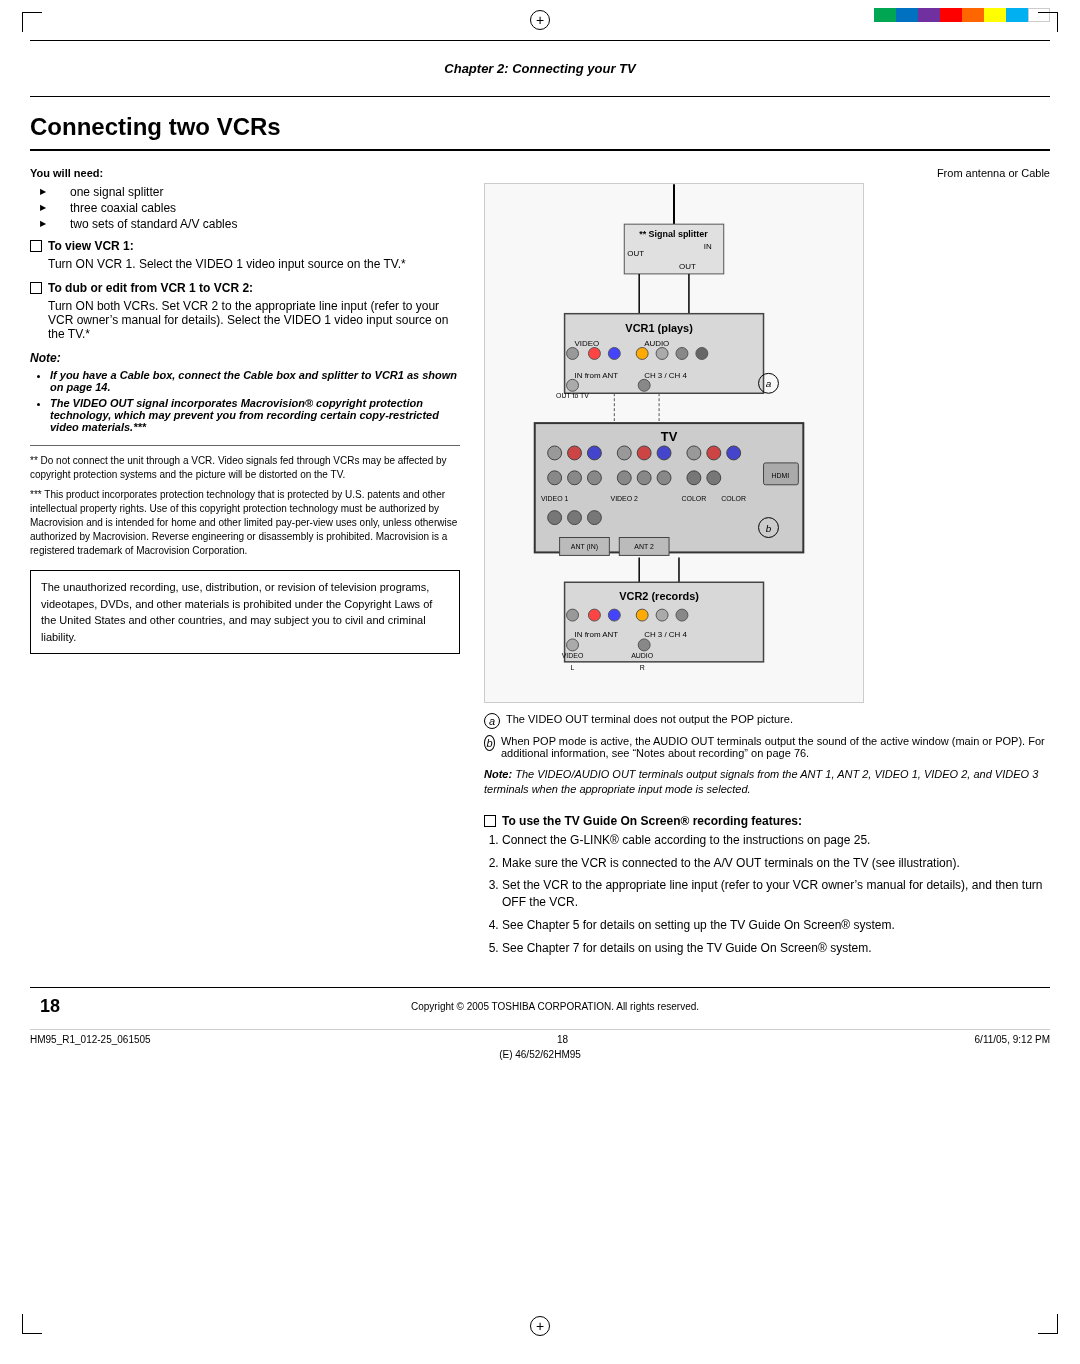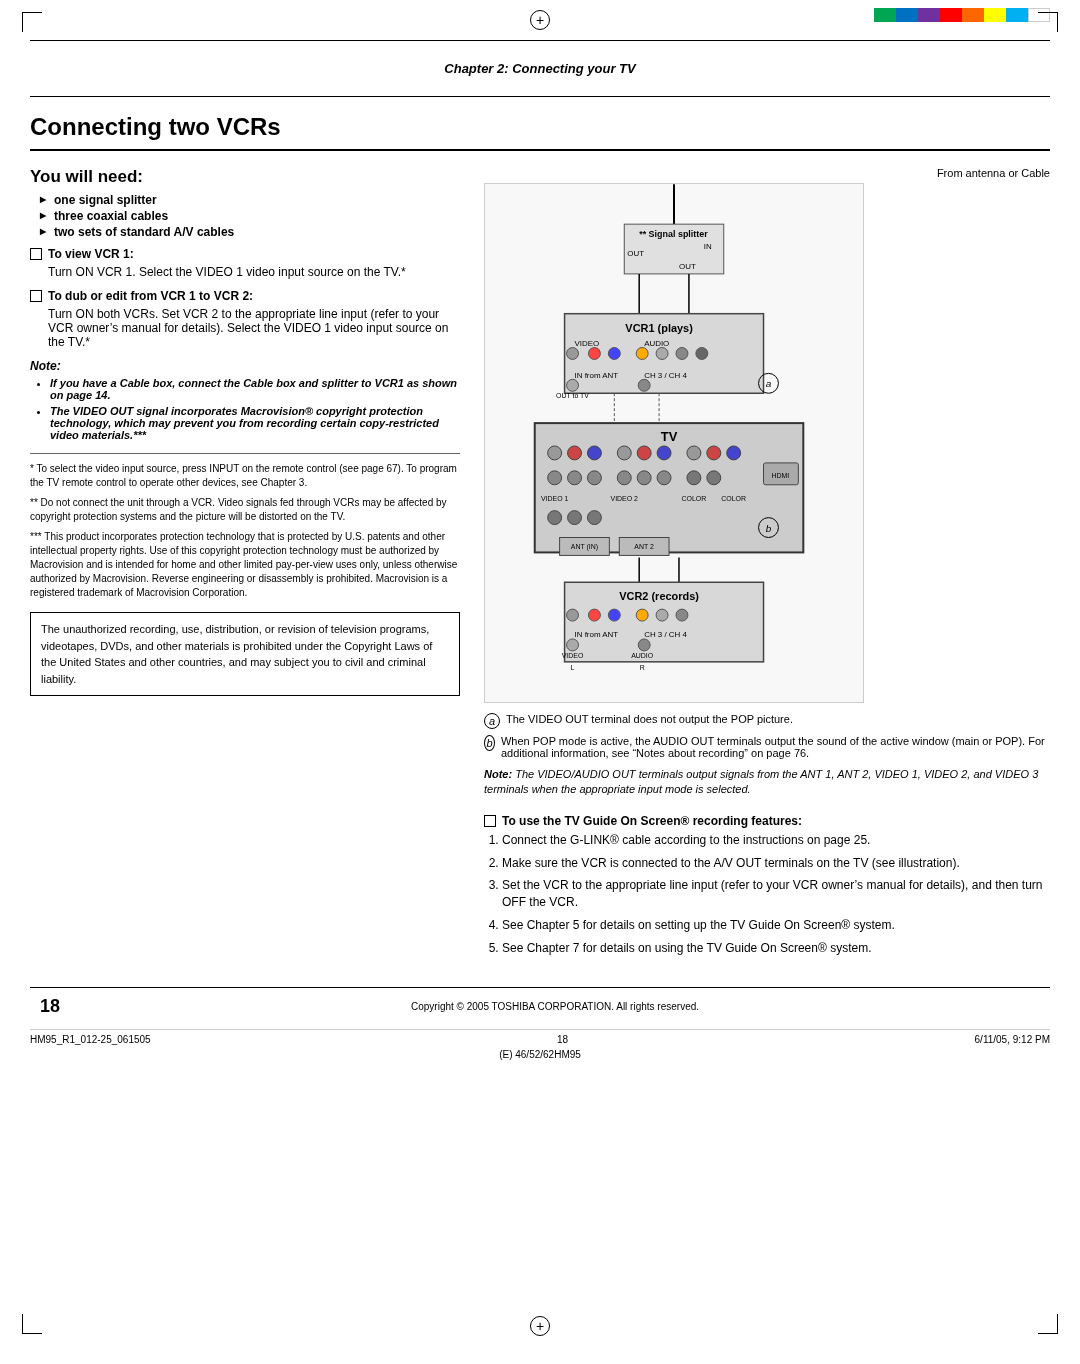--- a/index.html
+++ b/index.html
@@ -95,35 +95,34 @@
       font-size: 12px;
     }
 
     .right-col {
       flex: 1;
       font-size: 11px;
     }
 
     
     .you-will-need h3 {
-      font-size: 17px;
+      font-size: 11px;
       font-weight: bold;
       margin-bottom: 6px;
     }
     .you-will-need ul {
       list-style: none;
       margin-left: 10px;
       margin-bottom: 8px;
     }
     .you-will-need ul li {
       position: relative;
-      padding-left: 14px;
+      padding-left: 30px;
       margin-bottom: 2px;
       font-size: 12px;
-      font-weight: bold;
     }
     .you-will-need ul li::before {
       content: '▶';
       font-size: 8px;
       position: absolute;
       left: 0;
       top: 2px;
     }
 
     
@@ -352,21 +351,20 @@
       <div class="note-section">
         <div class="note-title">Note:</div>
         <ul class="note-items">
           <li>If you have a Cable box, connect the Cable box and splitter to VCR1 as shown on page 14.</li>
           <li>The VIDEO OUT signal incorporates Macrovision® copyright protection technology, which may prevent you from recording certain copy-restricted video materials.***</li>
         </ul>
       </div>
 
       <div class="footnotes-divider"></div>
 
-      <div class="footnote">* To select the video input source, press INPUT on the remote control (see page 67). To program the TV remote control to operate other devices, see Chapter 3.</div>
       <div class="footnote">** Do not connect the unit through a VCR. Video signals fed through VCRs may be affected by copyright protection systems and the picture will be distorted on the TV.</div>
       <div class="footnote">*** This product incorporates protection technology that is protected by U.S. patents and other intellectual property rights. Use of this copyright protection technology must be authorized by Macrovision and is intended for home and other limited pay-per-view uses only, unless otherwise authorized by Macrovision. Reverse engineering or disassembly is prohibited. Macrovision is a registered trademark of Macrovision Corporation.</div>
 
       <div class="warning-box">
         <span>The unauthorized recording, use, distribution, or revision of television programs, videotapes, DVDs, and other materials is prohibited under the Copyright Laws of the United States and other countries, and may subject you to civil and criminal liability.</span>
       </div>
 
     </div>
 
     <div class="right-col">

